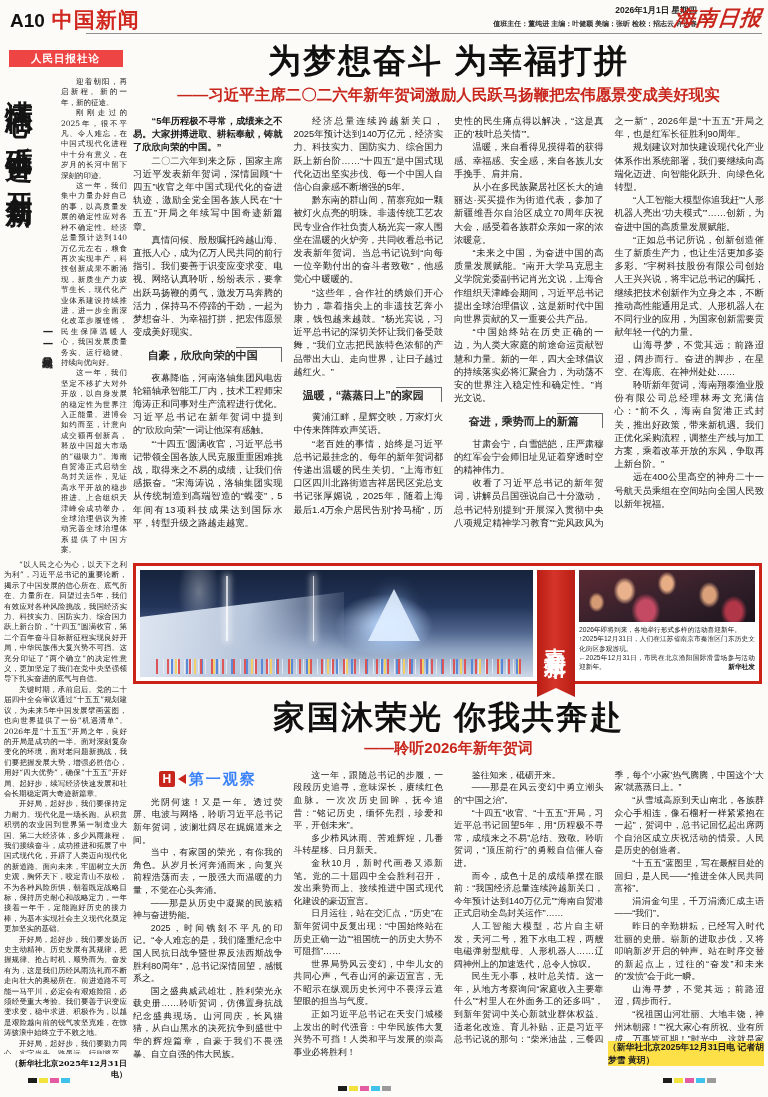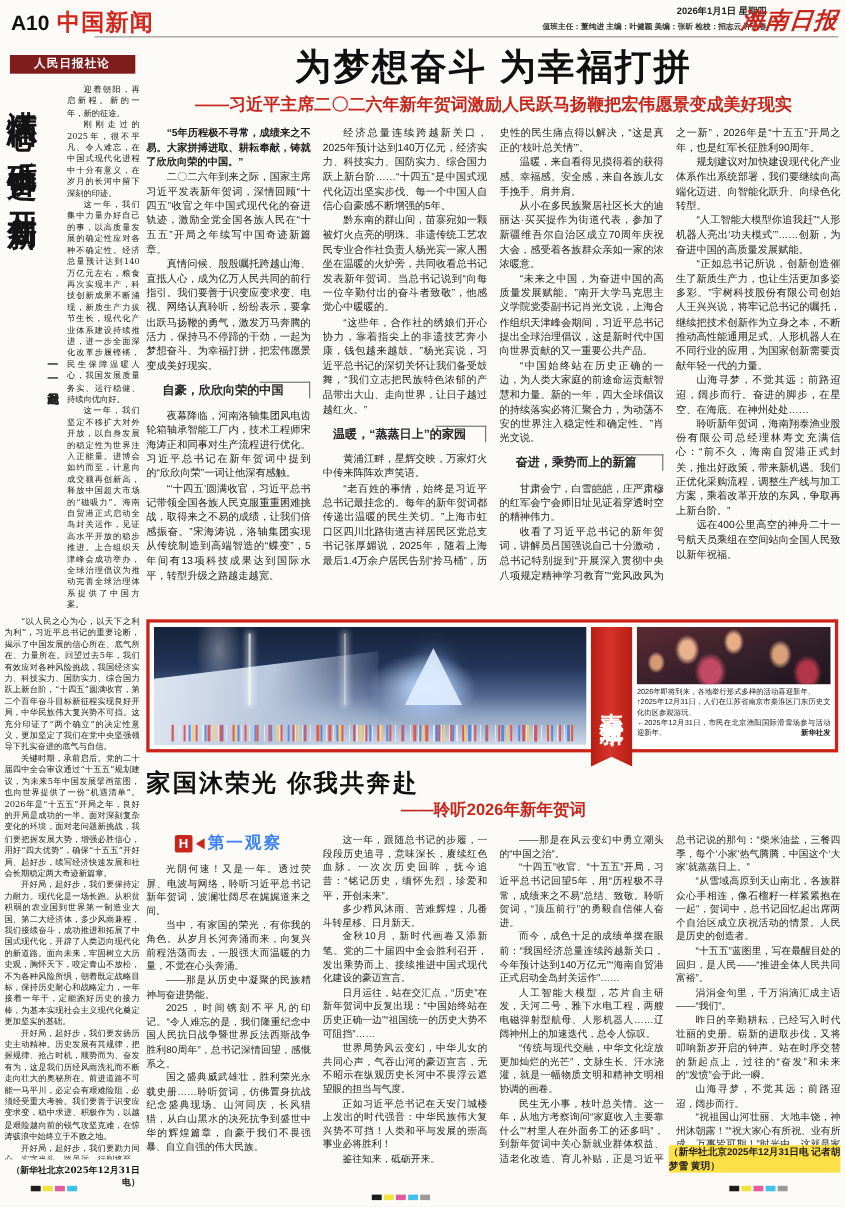--- a/index.html
+++ b/index.html
@@ -12,21 +12,21 @@
   .mh-pageno{font-size:19px;font-weight:bold;color:#111;}
   .mh-section{font-size:21px;font-weight:900;color:#d0271f;letter-spacing:1px;}
   .mh-right{position:absolute;right:65px;top:1px;text-align:right;}
   .mh-date{font-size:8.5px;font-weight:bold;color:#222;}
   .mh-staff{font-size:7px;color:#333;margin-top:2px;font-weight:bold;}
   .mh-logo{position:absolute;right:0;top:0;font-family:"DejaVu Serif",serif;font-style:italic;
            font-weight:900;font-size:21px;color:#c8261c;letter-spacing:1px;transform:skewX(-6deg);}
   .mh-rule{position:absolute;left:86px;right:6px;top:33px;border-top:1px solid #8f8f8f;}
   
   .editorial{position:absolute;left:4px;top:50px;width:123px;height:1024px;}
-  .ed-label{width:114px;height:17px;margin:0 auto;background:#7f1d1d;color:#fff;font-size:10.5px;
+  .ed-label{width:114px;height:17px;margin:0 auto;background:#ef4444;color:#fff;font-size:10.5px;
             font-weight:bold;text-align:center;line-height:17px;letter-spacing:1px;}
   .ed-top{position:relative;height:478px;margin-top:10px;}
   .ed-vtitle{position:absolute;left:0;top:2px;height:472px;writing-mode:vertical-rl;text-orientation:upright;
              font-family:"DejaVu Serif",serif;font-weight:900;font-size:27px;line-height:1.15;
              letter-spacing:3px;color:#141414;white-space:pre;}
   .ed-vsub{position:absolute;left:37px;top:248px;height:150px;writing-mode:vertical-rl;text-orientation:upright;
            font-family:"DejaVu Serif",serif;font-weight:bold;font-size:10.5px;color:#222;}
   .ed-side{position:absolute;left:57px;right:0;top:0;bottom:0;overflow:hidden;}
   .ed-body p{margin:0;text-indent:2em;text-align:justify;font-family:"DejaVu Serif",serif;
              font-size:7.5px;line-height:10.4px;color:#212121;}
@@ -81,21 +81,21 @@
       radial-gradient(17px 21px at 74% 48%,#d9a07a 0 36%,rgba(0,0,0,0) 62%),
       radial-gradient(13px 16px at 10% 62%,#d49a74 0 36%,rgba(0,0,0,0) 62%),
       radial-gradient(22px 26px at 38% 78%,#c44a64 0 40%,rgba(0,0,0,0) 66%),
       radial-gradient(20px 24px at 88% 80%,#b03648 0 40%,rgba(0,0,0,0) 66%),
       linear-gradient(160deg,#5c2a33 0%,#34202a 55%,#1e151e 100%);}
   .photo-caption{flex:1;font-size:6.7px;line-height:9.3px;color:#222;text-align:justify;overflow:hidden;}
   .photo-caption p{margin:0;}
   .photo-caption .cred{float:right;font-weight:bold;}
   
   .a2{position:absolute;left:133px;top:699px;width:631px;}
-  .a2-headline{margin:0;font-size:22px;line-height:1.15;font-weight:900;color:#101010;letter-spacing:2px;}
+  .a2-headline{margin:0;text-align:center;font-size:32px;line-height:1.15;font-weight:900;color:#101010;letter-spacing:2px;}
   .a2-sub{margin-top:3px;text-align:center;font-size:15px;font-weight:bold;color:#c8261c;}
   .a2-body{margin-top:11px;height:310px;column-count:4;column-gap:11px;font-size:8.9px;line-height:12.6px;}
   .fo-logo{display:flex;align-items:center;justify-content:center;gap:3px;margin:2px 4px 9px;break-inside:avoid;}
   .fo-icon{width:16px;height:16px;background:#c8261c;color:#fff;font-weight:900;font-size:12px;
            text-align:center;line-height:16px;border-radius:2px;}
   .fo-tri{width:0;height:0;border-top:5px solid transparent;border-bottom:5px solid transparent;
           border-right:8px solid #c8261c;}
   .fo-text{font-size:15px;font-weight:900;color:#3b82f6;letter-spacing:2px;}
   .a2-credit{position:absolute;left:608px;top:1041px;width:156px;font-size:8.8px;line-height:12.5px;
              font-weight:bold;background:#fde047;text-align:justify;}
@@ -215,21 +215,20 @@
           <p>多少栉风沐雨、苦难辉煌，几番斗转星移、日月新天。</p>
           <p>金秋10月，新时代画卷又添新笔。党的二十届四中全会胜利召开，发出乘势而上、接续推进中国式现代化建设的豪迈宣言。</p>
           <p>日月运往，站在交汇点，“历史”在新年贺词中反复出现：“中国始终站在历史正确一边”“祖国统一的历史大势不可阻挡”……</p>
           <p>世界局势风云变幻，中华儿女的共同心声，气吞山河的豪迈宣言，无不昭示在纵观历史长河中不畏浮云遮望眼的担当与气度。</p>
           <p>正如习近平总书记在天安门城楼上发出的时代强音：中华民族伟大复兴势不可挡！人类和平与发展的崇高事业必将胜利！</p>
           <p>鉴往知来，砥砺开来。</p>
           <p>——那是在风云变幻中勇立潮头的“中国之治”。</p>
           <p>“十四五”收官、“十五五”开局，习近平总书记回望5年，用“历程极不寻常，成绩来之不易”总结、致敬。聆听贺词，“顶压前行”的勇毅自信催人奋进。</p>
           <p>而今，成色十足的成绩单摆在眼前：“我国经济总量连续跨越新关口，今年预计达到140万亿元”“海南自贸港正式启动全岛封关运作”……</p>
           <p>人工智能大模型，芯片自主研发，天河二号，雅下水电工程，两艘电磁弹射型航母、人形机器人……辽阔神州上的加速迭代，总令人惊叹。</p>
-          <p>“传统与现代交融，中华文化绽放更加灿烂的光芒”，文脉生长、汗水浇灌，就是一幅物质文明和精神文明相协调的画卷。</p>
           <p>民生无小事，枝叶总关情。这一年，从地方考察询问“家庭收入主要靠什么”“村里人在外面务工的还多吗”，到新年贺词中关心新就业群体权益、适老化改造、育儿补贴，正是习近平总书记说的那句：“柴米油盐，三餐四季，每个‘小家’热气腾腾，中国这个‘大家’就蒸蒸日上。”</p>
           <p>“从雪域高原到天山南北，各族群众心手相连，像石榴籽一样紧紧抱在一起”，贺词中，总书记回忆起出席两个自治区成立庆祝活动的情景。人民是历史的创造者。</p>
           <p>“十五五”蓝图里，写在最醒目处的回归，是人民——“推进全体人民共同富裕”。</p>
           <p>涓涓金句里，千万涓滴汇成主语——“我们”。</p>
           <p>昨日的辛勤耕耘，已经写入时代壮丽的史册。崭新的进取步伐，又将叩响新岁开启的钟声。站在时序交替的新起点上，过往的“奋发”和未来的“发愤”会于此一瞬。</p>
           <p>山海寻梦，不觉其远；前路迢迢，阔步而行。</p>
           <p>“祝祖国山河壮丽、大地丰饶，神州沐朝露！”“祝大家心有所祝、业有所成、万事皆可期！”时光中，这就是家国的荣光，这就是你我的角色！</p>
         </div>
     </div>
   </div>

